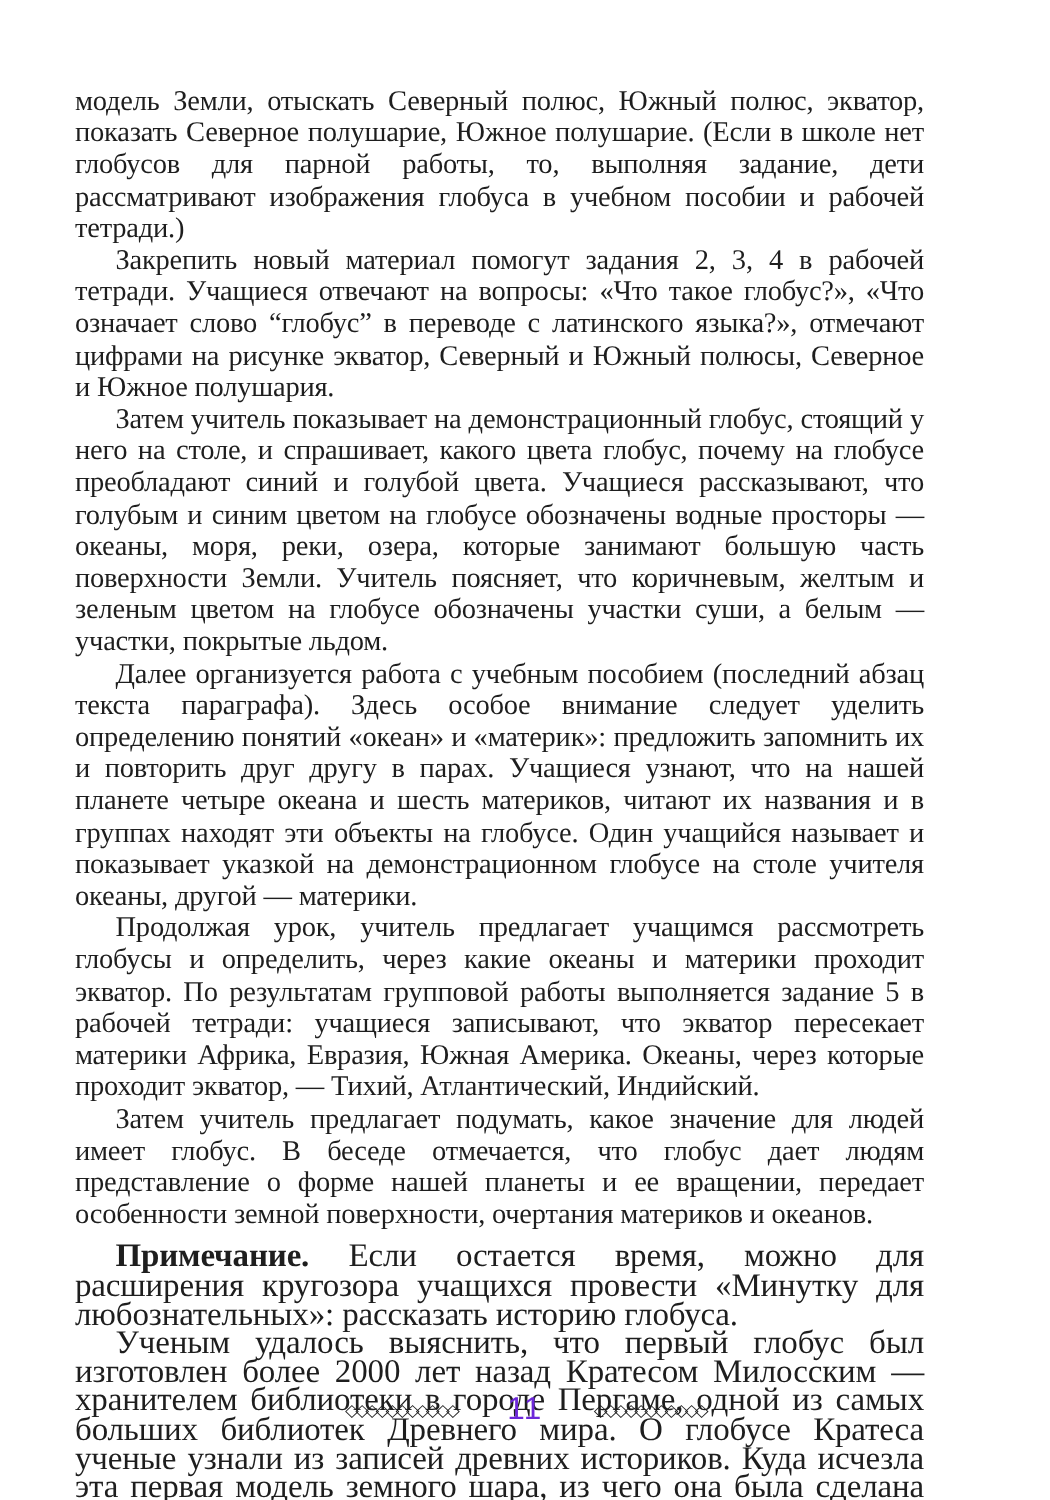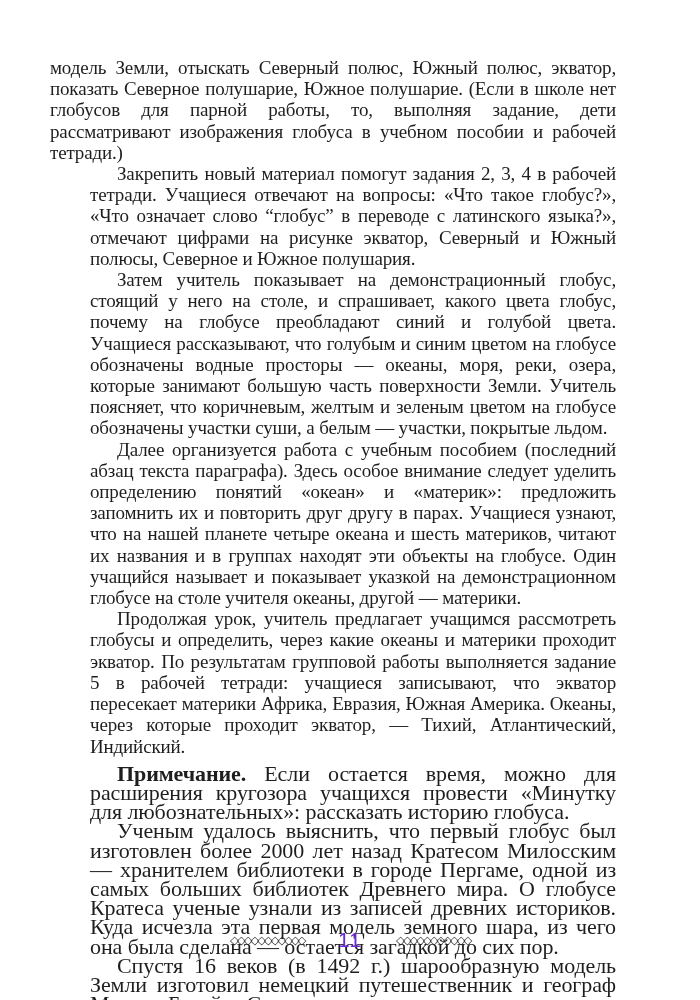--- a/index.html
+++ b/index.html
@@ -22,21 +22,21 @@
   p.body {
     font-size: 19px;
     line-height: 21.2px;
     letter-spacing: -0.15px;
   }
   p.note {
     font-size: 22px;
     line-height: 19.2px;
     letter-spacing: -0.1px;
   }
-  p.indent { text-indent: 27px; margin-left: 40px; }
+  p.indent { text-indent: 27px; }
   p.body + p.note { margin-top: 7px; }
   p.note b { font-weight: bold; }
   .footer {
     position: absolute;
     left: 0;
     top: 928px;
     width: 700px;
     display: flex;
     justify-content: center;
     align-items: center;
@@ -61,20 +61,21 @@
 </head>
 <body>
 
 <div class="page">
   <div class="text-column">
       <p class="body">модель Земли, отыскать Северный полюс, Южный полюс, экватор, показать Северное полушарие, Южное полушарие. (Если в школе нет глобусов для парной работы, то, выполняя задание, дети рассматривают изображения глобуса в учебном пособии и рабочей тетради.)</p>
       <p class="body indent">Закрепить новый материал помогут задания 2, 3, 4 в рабочей тетради. Учащиеся отвечают на вопросы: «Что такое глобус?», «Что означает слово “глобус” в переводе с латинского языка?», отмечают цифрами на рисунке экватор, Северный и Южный полюсы, Северное и Южное полушария.</p>
       <p class="body indent">Затем учитель показывает на демонстрационный глобус, стоящий у него на столе, и спрашивает, какого цвета глобус, почему на глобусе преобладают синий и голубой цвета. Учащиеся рассказывают, что голубым и синим цветом на глобусе обозначены водные просторы — океаны, моря, реки, озера, которые занимают большую часть поверхности Земли. Учитель поясняет, что коричневым, желтым и зеленым цветом на глобусе обозначены участки суши, а белым — участки, покрытые льдом.</p>
       <p class="body indent">Далее организуется работа с учебным пособием (последний абзац текста параграфа). Здесь особое внимание следует уделить определению понятий «океан» и «материк»: предложить запомнить их и повторить друг другу в парах. Учащиеся узнают, что на нашей планете четыре океана и шесть материков, читают их названия и в группах находят эти объекты на глобусе. Один учащийся называет и показывает указкой на демонстрационном глобусе на столе учителя океаны, другой — материки.</p>
       <p class="body indent">Продолжая урок, учитель предлагает учащимся рассмотреть глобусы и определить, через какие океаны и материки проходит экватор. По результатам групповой работы выполняется задание 5 в рабочей тетради: учащиеся записывают, что экватор пересекает материки Африка, Евразия, Южная Америка. Океаны, через которые проходит экватор, — Тихий, Атлантический, Индийский.</p>
+      <p class="body indent">Затем учитель предлагает подумать, какое значение для людей имеет глобус. В беседе отмечается, что глобус дает людям представление о форме нашей планеты и ее вращении, передает особенности земной поверхности, очертания материков и океанов.</p>
       <p class="note indent"><b>Примечание. </b>Если остается время, можно для расширения кругозора учащихся провести «Минутку для любознательных»: рассказать историю глобуса.</p>
       <p class="note indent">Ученым удалось выяснить, что первый глобус был изготовлен более 2000 лет назад Кратесом Милосским — хранителем библиотеки в городе Пергаме, одной из самых больших библиотек Древнего мира. О глобусе Кратеса ученые узнали из записей древних историков. Куда исчезла эта первая модель земного шара, из чего она была сделана — остается загадкой до сих пор.</p>
       <p class="note indent">Спустя 16 веков (в 1492 г.) шарообразную модель Земли изготовил немецкий путешественник и географ Мартин Бехайм. Свою модель он</p>
     </div>
   <div class="footer">
     <span class="ornament">◇◇◇◇◇◇◇◇◇◇◇</span>
     <span class="page-number">11</span>
     <span class="ornament">◇◇◇◇◇◇◇◇◇◇◇</span>
   </div>
 </div>

